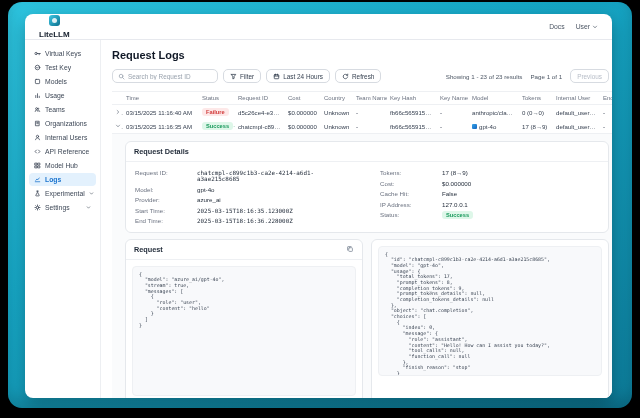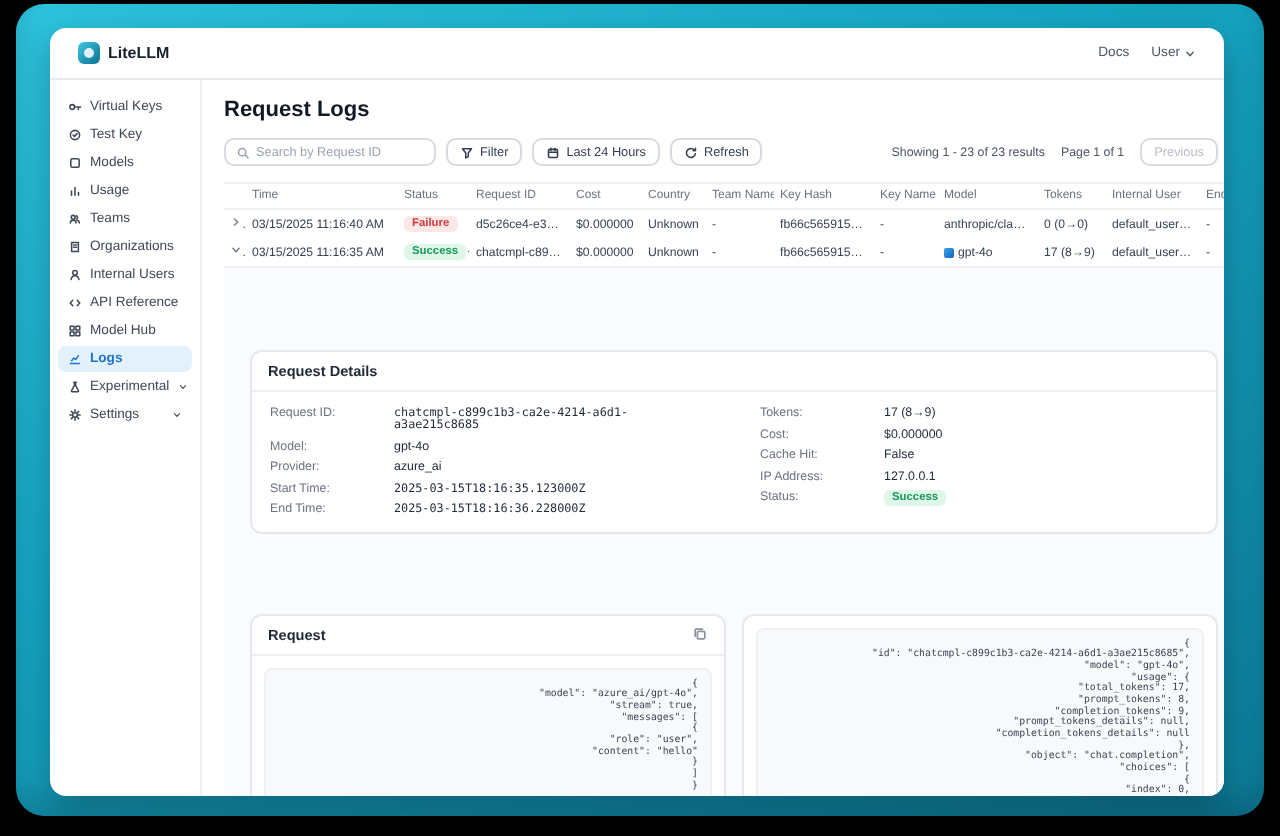--- a/index.html
+++ b/index.html
@@ -20,21 +20,21 @@
     position:absolute; left:25px; top:14px; width:587px; height:384px;
     background:#fff; border-radius:8px; overflow:hidden;
     box-shadow:0 6px 18px rgba(0,0,0,.28);
     display:flex; flex-direction:column;
   }
   
   .app-header {
     height:26px; flex-shrink:0; border-bottom:1px solid #e7e9ee;
     display:flex; align-items:center; justify-content:space-between; padding:0 14px;
   }
-  .brand { display:flex; align-items:center; gap:4px; }
+  .brand { display:flex; align-items:center; gap:4px;flex-direction:column; }
   .brand-logo {
     width:11px; height:11px; border-radius:3px;
     background:linear-gradient(135deg,#3fc8e4,#0b6f8d);
     position:relative;
   }
   .brand-logo:after {
     content:""; position:absolute; left:3px; top:3px; width:5px; height:5px;
     border-radius:50%; background:rgba(255,255,255,.85);
   }
   .brand-name { font-size:8px; font-weight:bold; color:#16202e; }
@@ -91,32 +91,32 @@
   .model-cell { display:flex; align-items:center; gap:2px; }
   .provider-dot {
     width:5px; height:5px; border-radius:1px; flex-shrink:0;
     background:linear-gradient(135deg,#35a3e8,#1565c0);
   }
   
   .expand-zone {
     flex:1; background:#fafbfc; border-top:1px solid #eef0f3;
     padding:7px 3px 0 13px; overflow:hidden;
   }
-  .card { background:#fff; border:1px solid #e5e8ec; border-radius:6px; margin-bottom:6px;margin-top:34px; }
+  .card { background:#fff; border:1px solid #e5e8ec; border-radius:6px; margin-bottom:6px; }
   .card-header {
     padding:5px 8px; font-size:7.3px; font-weight:bold; color:#1f2937;
     border-bottom:1px solid #eef0f3; display:flex; align-items:center; justify-content:space-between;
   }
   .details-body { display:flex; gap:26px; padding:7px 9px 4px 9px; }
   .details-col { flex:1; }
   .detail-row { display:flex; margin-bottom:3.5px; align-items:baseline; }
   .detail-label { width:62px; flex-shrink:0; font-size:6.2px; color:#6b7280; }
   .detail-value { font-size:6.2px; color:#1f2937; }
   .mono { font-family:"DejaVu Sans Mono", monospace; font-size:5.9px; }
-  .panes { display:flex; gap:8px;text-align:right; }
+  .panes { display:flex; gap:8px; }
   .pane { flex:1; min-width:0; }
   .code-block {
     margin:6px; height:130px; overflow:hidden;
     background:#f8f9fb; border:1px solid #eef0f3; border-radius:4px; padding:5px 6px;
     font-family:"DejaVu Sans Mono", monospace; font-size:4.9px; line-height:1.16;
     color:#3a4453; white-space:pre;
   }
   .copy-btn { width:8px; height:8px; color:#8a93a0; cursor:pointer; }
 </style>
 </head>

